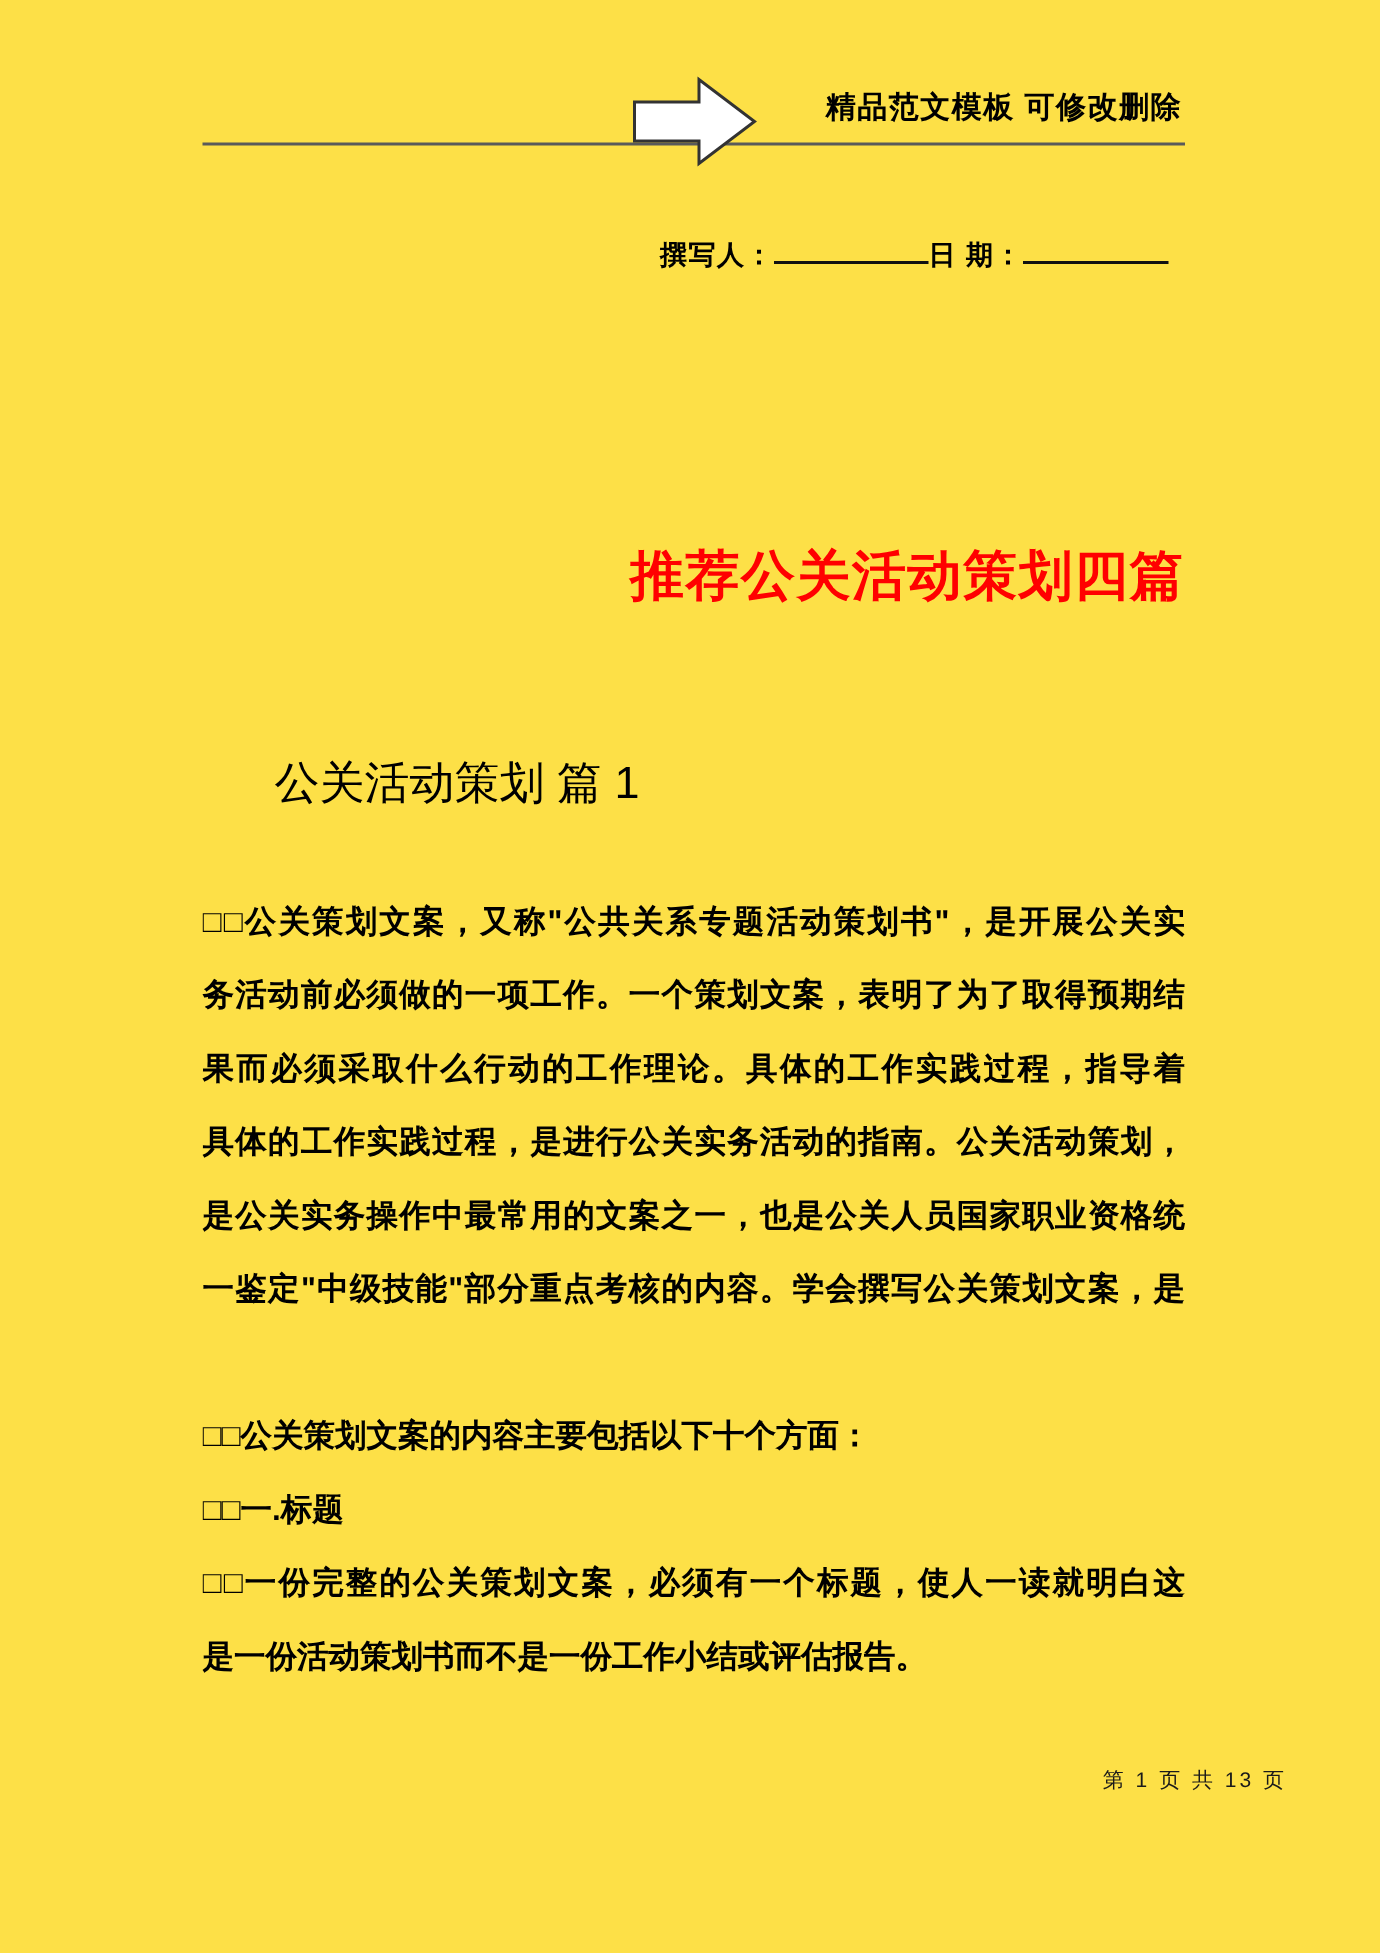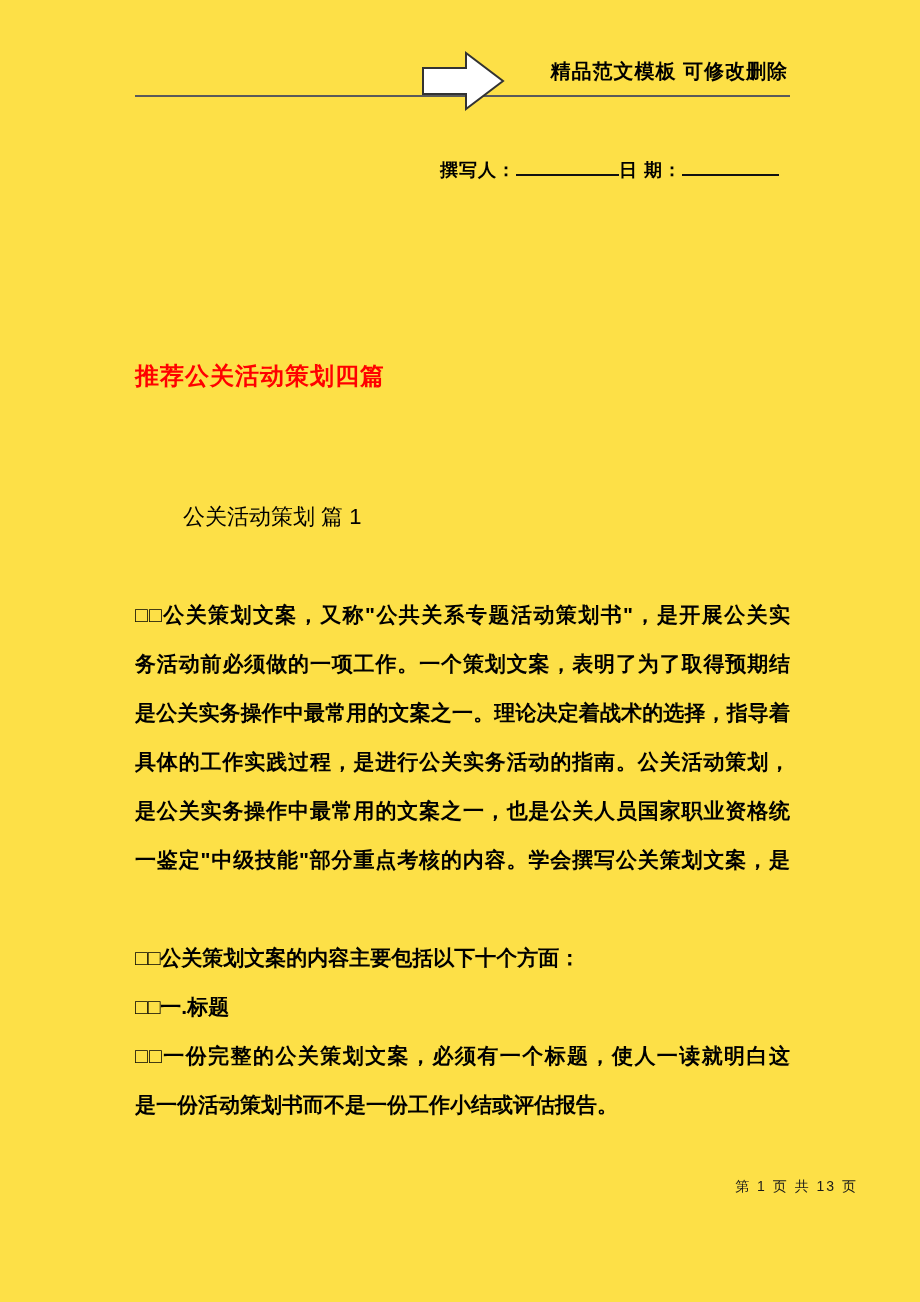--- a/index.html
+++ b/index.html
@@ -50,32 +50,32 @@
     height: 20px;
     vertical-align: baseline;
   }
   .blank-line.writer { width: 103px; }
   .blank-line.date   { width: 97px; }
   
   .doc-title {
     position: absolute;
     left: 135px; top: 360px;
     width: 655px;
-    text-align: left;
-    font-size: 24px;
+    text-align: right;
+    font-size: 36px;
     font-weight: 700;
     letter-spacing: 1px;
     white-space: nowrap;
   }
   
   .section-heading {
     position: absolute;
     left: 135px; top: 502px;
     padding-left: 48px;
-    font-size: 22px;
+    font-size: 30px;
     font-weight: 400;
     white-space: nowrap;
   }
   
   .body-text {
     position: absolute;
     left: 135px; top: 590px;
     width: 655px;
     font-size: 21px;
     font-weight: 600;
@@ -119,21 +119,21 @@
   </div>
 
   <div class="doc-title" style="color: rgb(255, 0, 0);">推荐公关活动策划四篇</div>
 
   <div class="section-heading">公关活动策划 篇 1</div>
 
   <div class="body-text">
       <div class="paragraph">
         <div class="line">□□公关策划文案，又称"公共关系专题活动策划书"，是开展公关实</div>
         <div class="line">务活动前必须做的一项工作。一个策划文案，表明了为了取得预期结</div>
-        <div class="line">是公关实务操作中最常用的文案之一。理论决定着战术的选择，指导着</div>
+        <div class="line">果而必须采取什么行动的工作理论。具体的工作实践过程，指导着</div>
         <div class="line">具体的工作实践过程，是进行公关实务活动的指南。公关活动策划，</div>
         <div class="line">是公关实务操作中最常用的文案之一，也是公关人员国家职业资格统</div>
         <div class="line">一鉴定"中级技能"部分重点考核的内容。学会撰写公关策划文案，是</div>
       </div>
       <div class="paragraph">
         <div class="line para-end">□□公关策划文案的内容主要包括以下十个方面：</div>
       </div>
       <div class="paragraph">
         <div class="line para-end">□□一.标题</div>
       </div>

